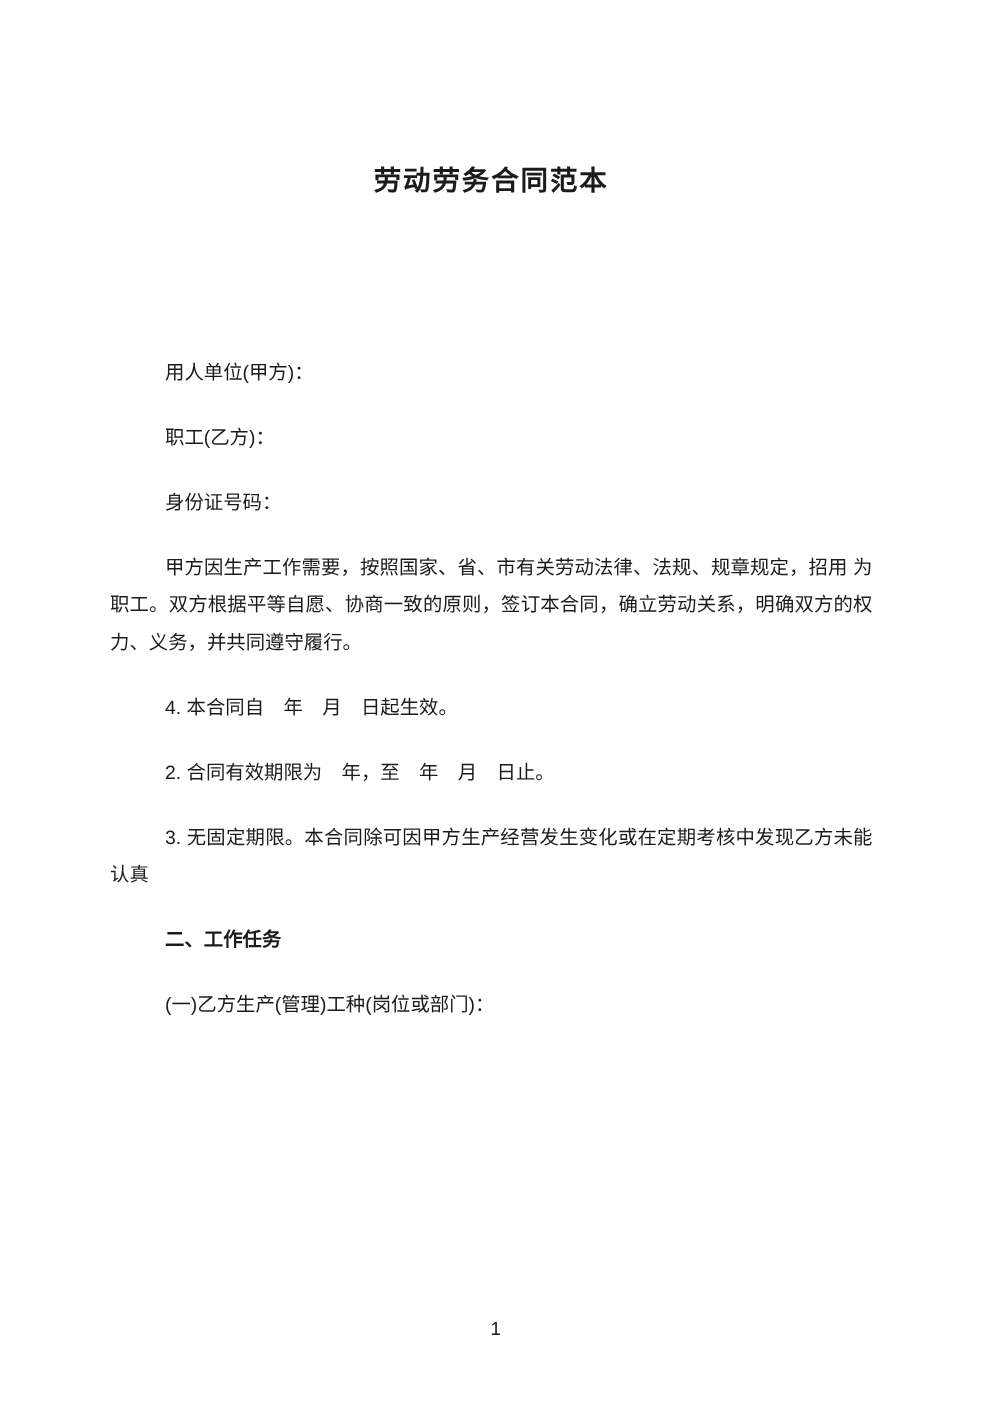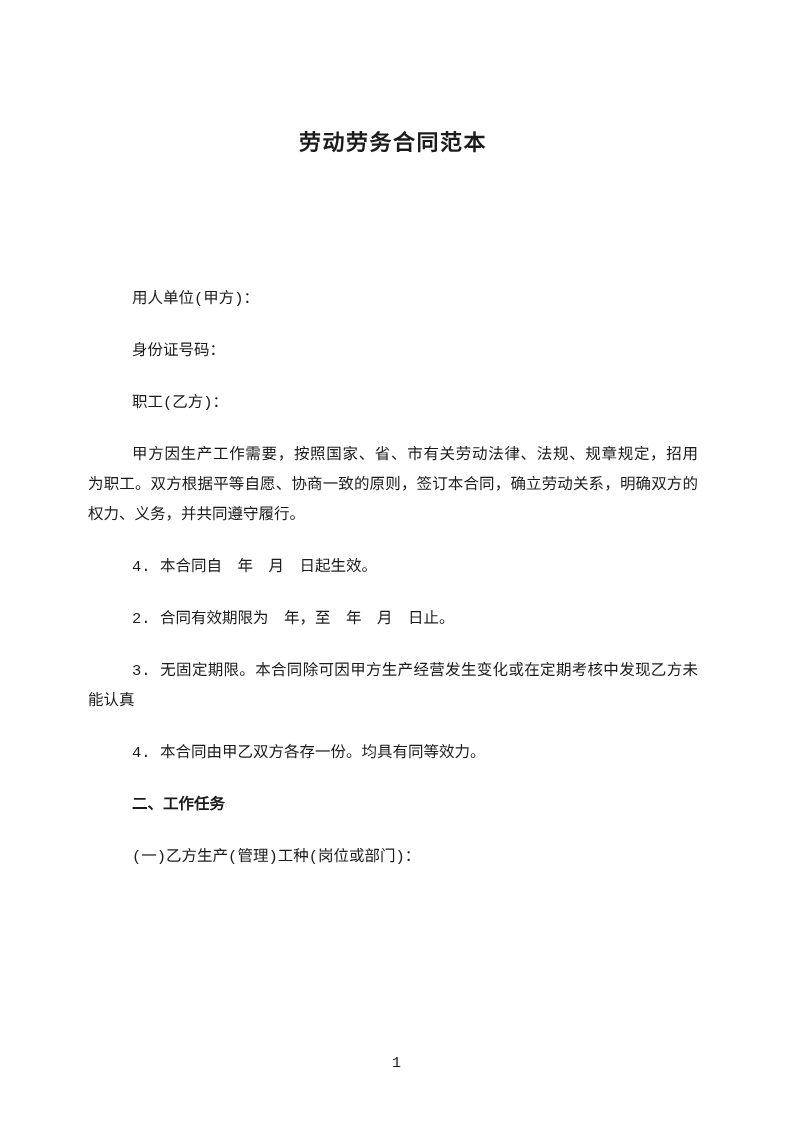--- a/index.html
+++ b/index.html
@@ -14,21 +14,20 @@
     color: #1b1b1b;
     overflow: hidden;
   }
   .page {
     position: relative;
     box-sizing: border-box;
     width: 793px;
     height: 1122px;
     background: #ffffff;
     padding: 128px 95px 0 88px;
-    font-family: Liberation Mono, monospace;
   }
   .doc-title {
     margin: 0 0 122px 0;
     font-size: 22px;
     line-height: 34px;
     font-weight: 700;
     text-align: center;
     letter-spacing: 1.5px;
   }
   .para {
@@ -54,35 +53,34 @@
 </style>
 </head>
 <body>
 
 <div class="page">
 
   <h1 class="doc-title"><span>劳动劳务合同范本</span></h1>
 
   <p class="para">用人单位(甲方)：</p>
 
+  <p class="para">职工(乙方)：</p>
+
   <p class="para">身份证号码：</p>
-
-  <p class="para">职工(乙方)：</p>
 
   <p class="para">甲方因生产工作需要，按照国家、省、市有关劳动法律、法规、规章规定，招用 为职工。双方根据平等自愿、协商一致的原则，签订本合同，确立劳动关系，明确双方的权力、义务，并共同遵守履行。</p>
 
 
   <p class="para">4. 本合同自　年　月　日起生效。</p>
 
   <p class="para">2. 合同有效期限为　年，至　年　月　日止。</p>
 
   <p class="para">3. 无固定期限。本合同除可因甲方生产经营发生变化或在定期考核中发现乙方未能认真</p>
 
 
-  <p class="para">4. 本合同由甲乙双方各存一份。均具有同等效力。</p>
 
   <p class="para heading">二、工作任务</p>
 
   <p class="para">(一)乙方生产(管理)工种(岗位或部门)：</p>
 
   <div class="page-number">1</div>
 
 </div>
 
 </body></html>

